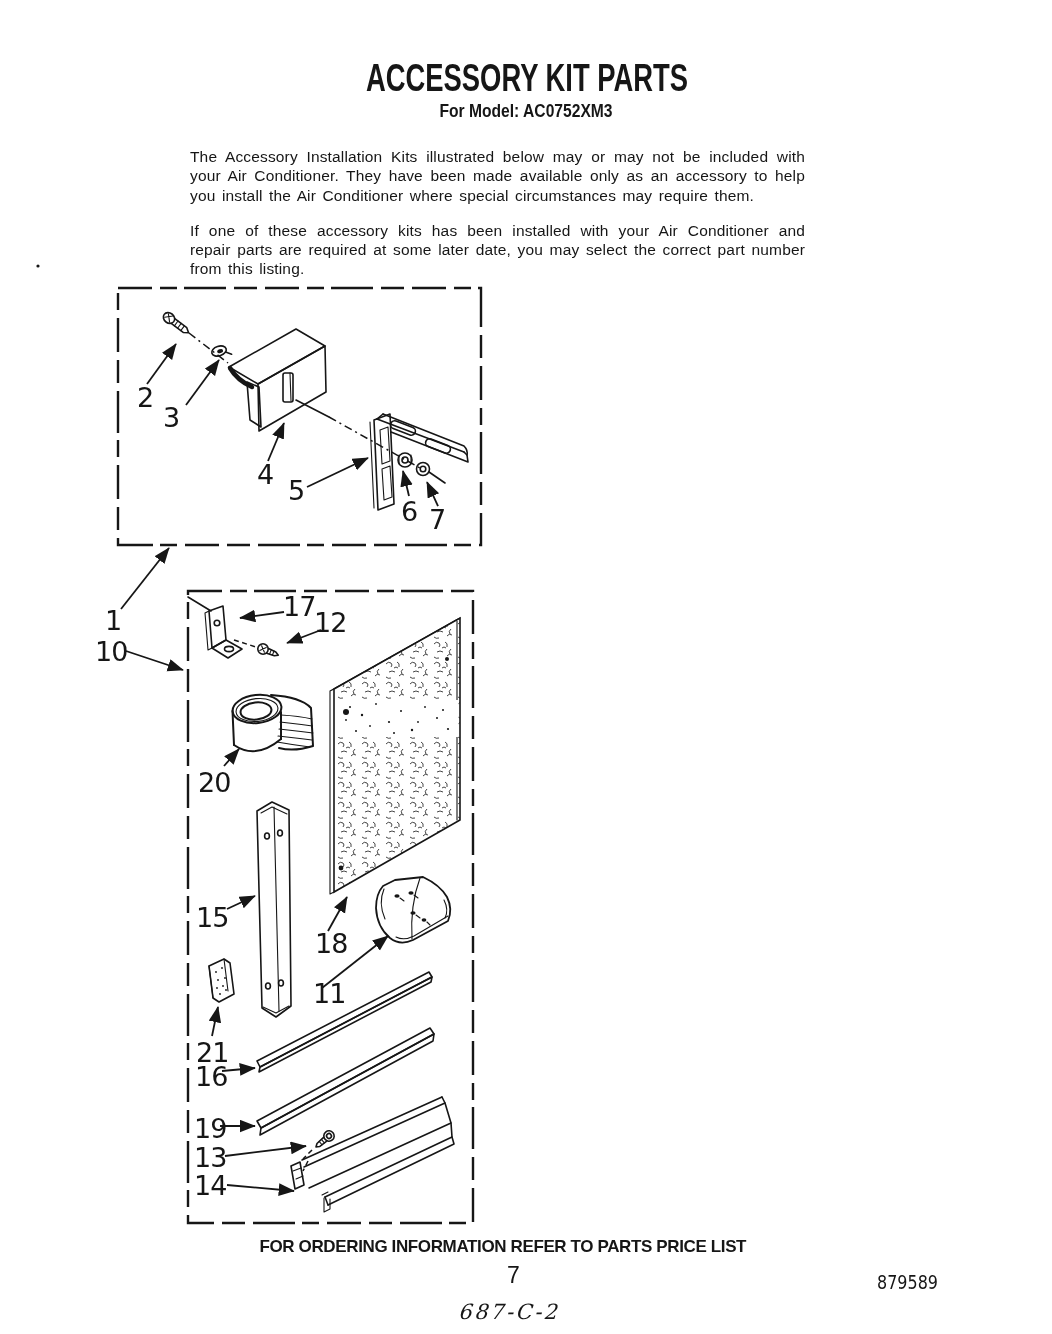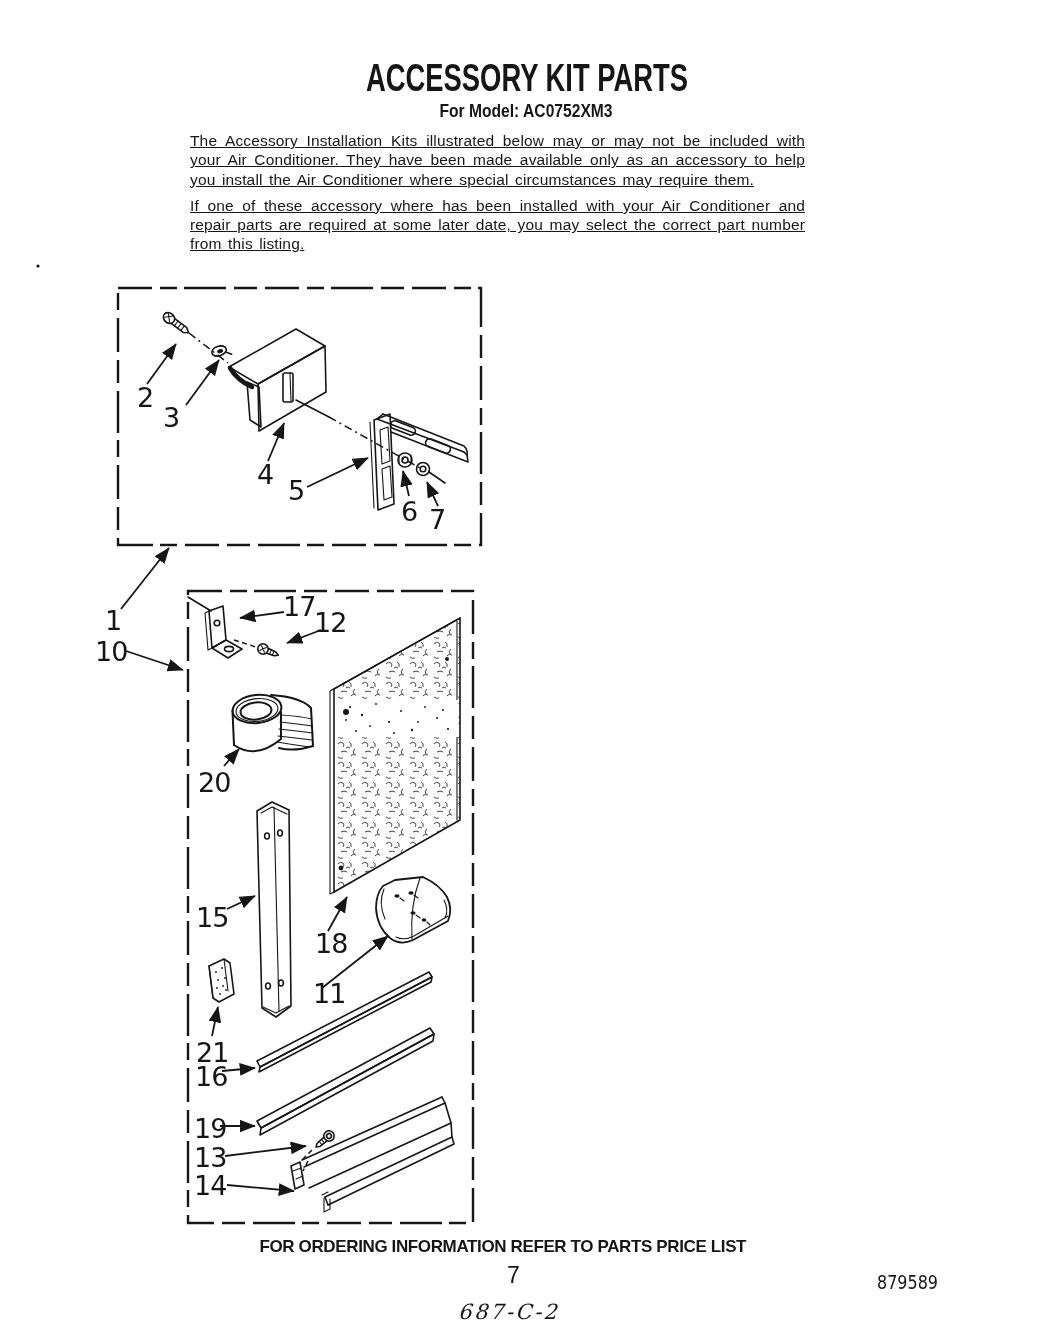--- a/index.html
+++ b/index.html
@@ -8,21 +8,21 @@
     position:relative; width:1052px; height:1334px;
     background:var(--paper); overflow:hidden;
     font-family:"Liberation Sans", sans-serif; color:var(--ink);
   }
   .abs { position:absolute; }
   .paras {
     left:190px; top:131px; width:615px;
     font-size:15.5px; line-height:19.3px;
     text-align:justify; word-spacing:2px; letter-spacing:0.15px;
   }
-  .paras p { margin:0 0 7px 0;text-decoration:underline; }
+  .paras p { margin:16px 0 7px 0; }
   .handwritten {
     left:460px; top:1300px;
     font-family:"DejaVu Serif", serif; font-style:italic;
     font-size:21px; letter-spacing:2.5px;
     transform:skewX(-6deg);
   }
   svg text { fill:var(--ink); }
   .svgtitle   { font-family:"Liberation Sans", sans-serif; font-weight:bold; font-size:38px; }
   .svgsub     { font-family:"Liberation Sans", sans-serif; font-weight:bold; font-size:18px; }
   .svgfooter  { font-family:"Liberation Sans", sans-serif; font-weight:bold; font-size:17px; }
@@ -40,21 +40,21 @@
   #ahead path { fill:var(--ink); }
   #foam path { stroke:var(--ink); stroke-width:0.8; fill:none; }
 </style>
 </head>
 <body>
 
 <div class="page">
 
   <div class="abs paras">
     <p>The Accessory Installation Kits illustrated below may or may not be included with your Air Conditioner. They have been made available only as an accessory to help you install the Air Conditioner where special circumstances may require them.</p>
-    <p>If one of these accessory where has been installed with your Air Conditioner and repair parts are required at some later date, you may select the correct part number from this listing.</p>
+    <p>If one of these accessory kits has been installed with your Air Conditioner and repair parts are required at some later date, you may select the correct part number from this listing.</p>
   </div>
 
   <div class="abs handwritten">687-C-2</div>
 
   <svg class="abs" style="left:0;top:0" width="1052" height="1334" viewBox="0 0 1052 1334">
     <defs>
       <marker id="ahead" markerWidth="10" markerHeight="8" refX="8.5" refY="3.5" orient="auto">
         <path d="M0,0 L9,3.5 L0,7 Z"></path>
       </marker>
       <pattern id="foam" width="24" height="20" patternUnits="userSpaceOnUse">

